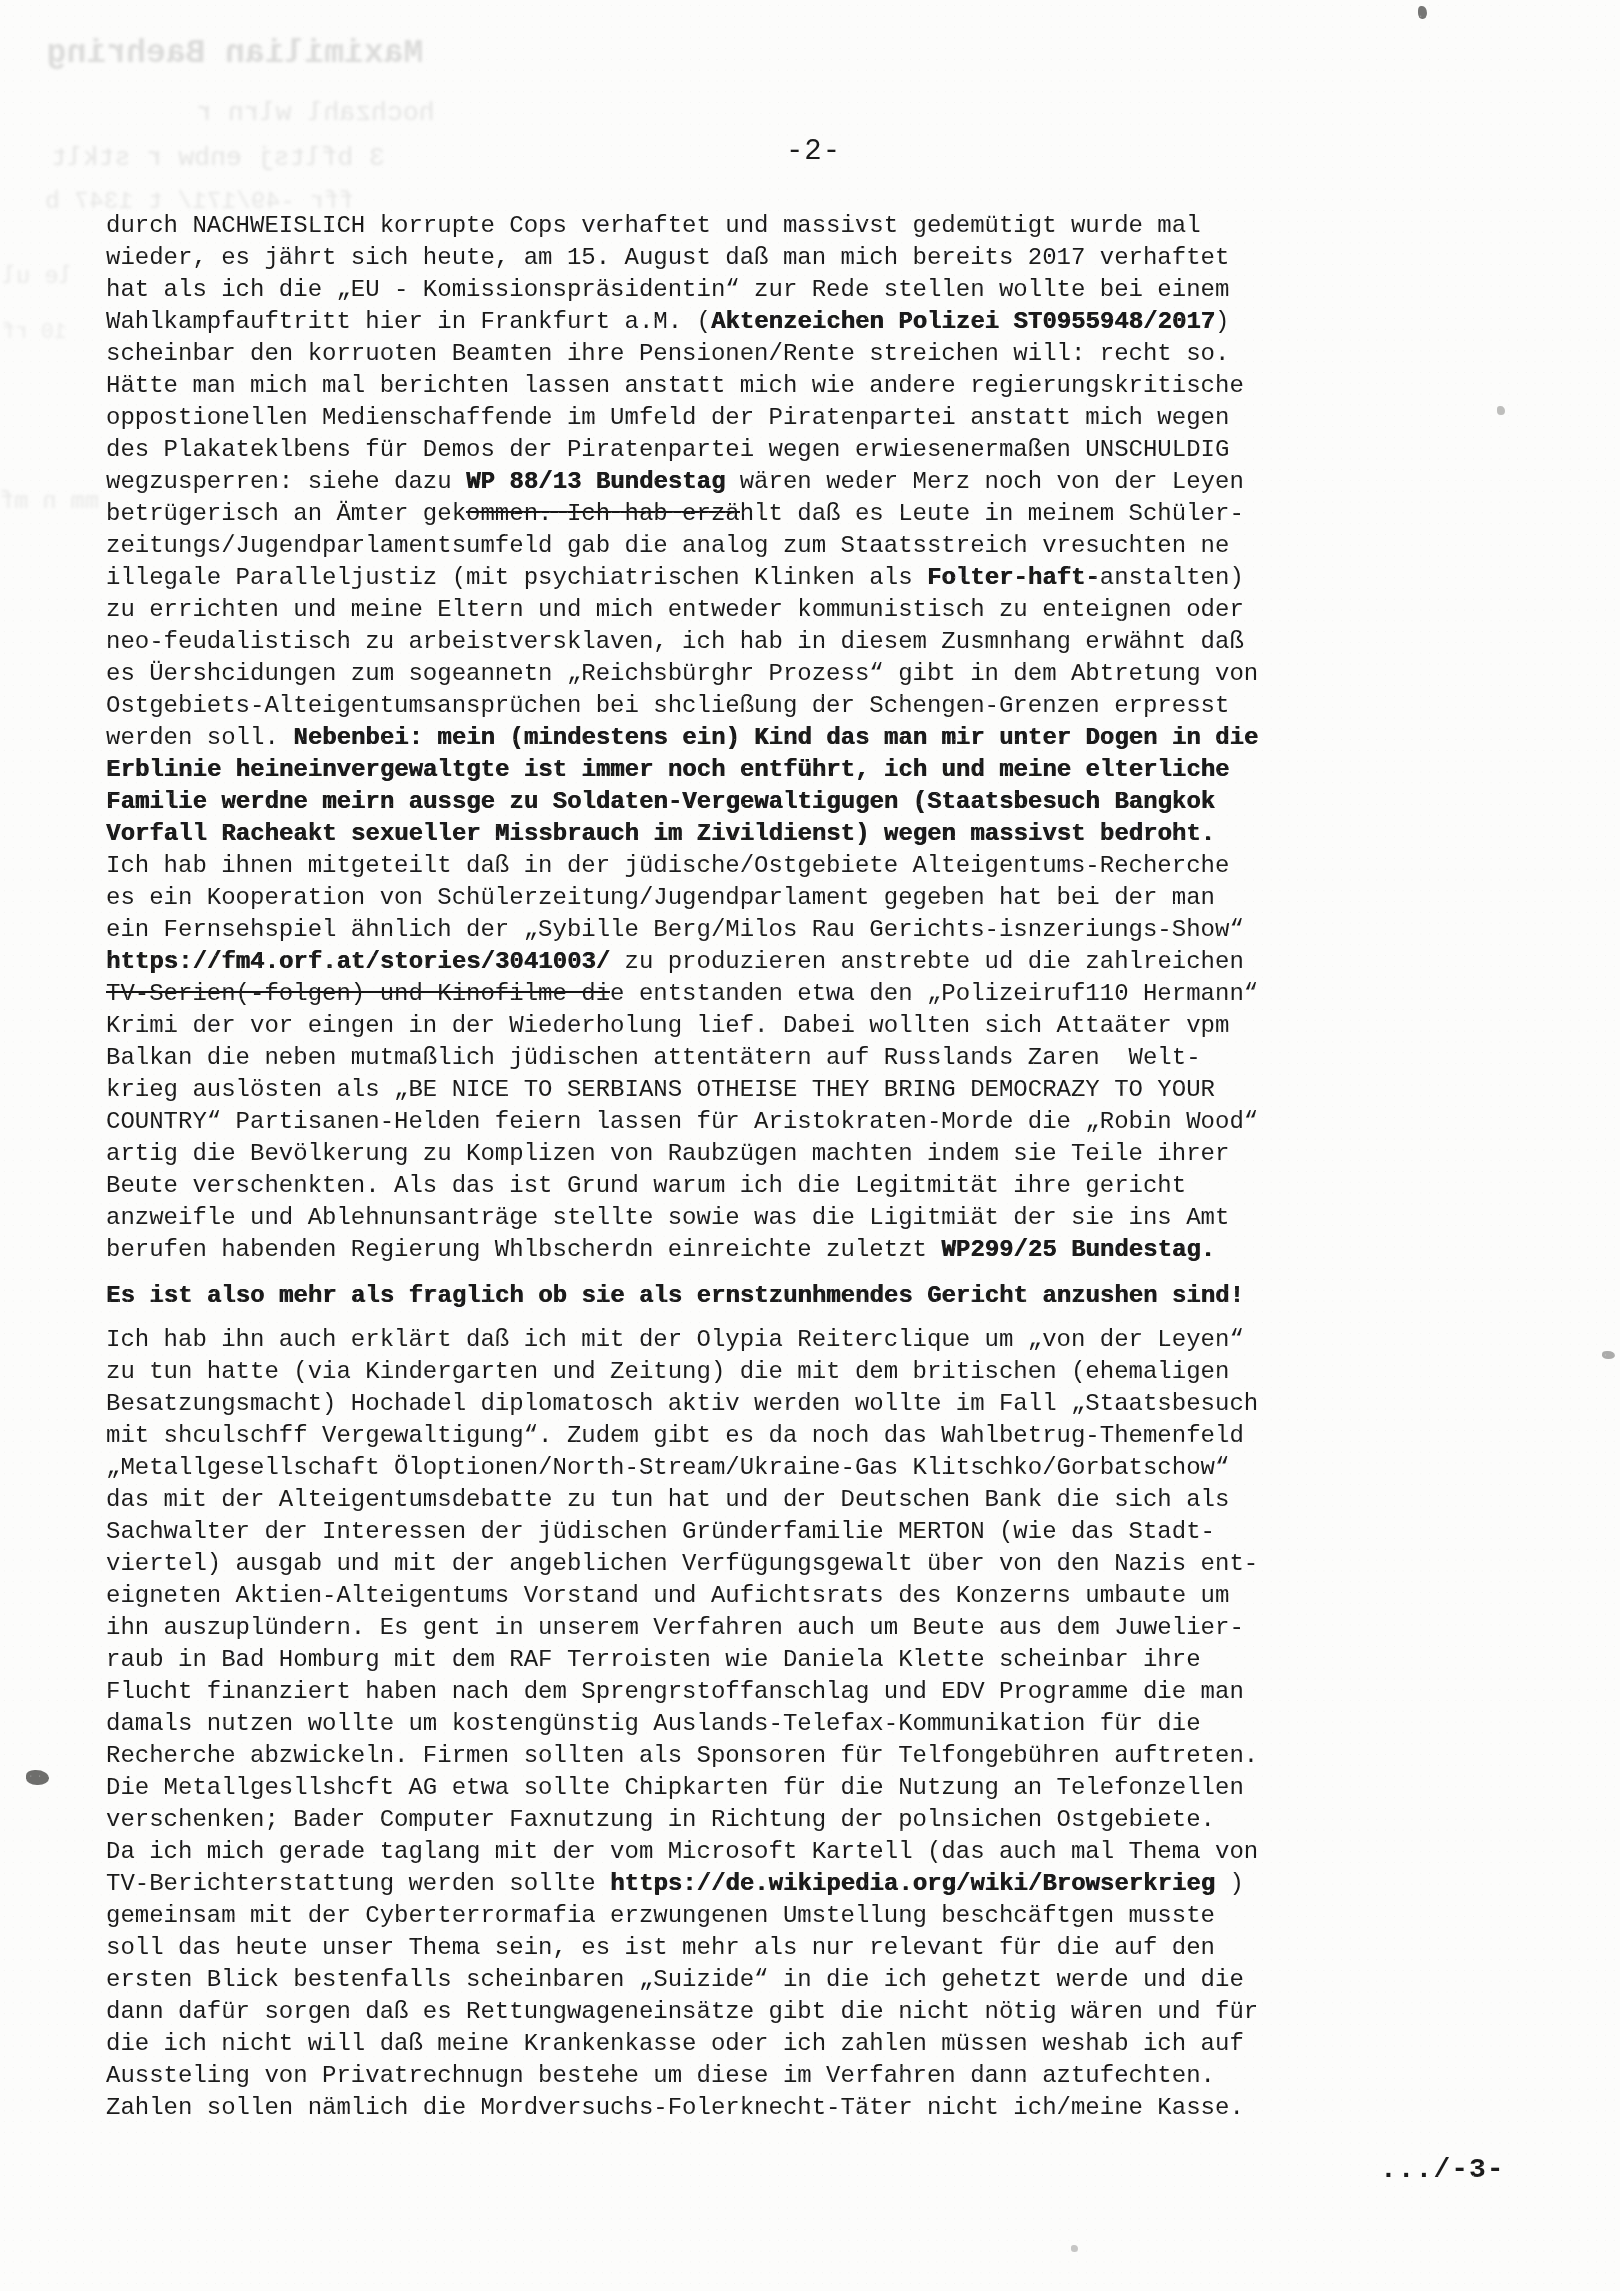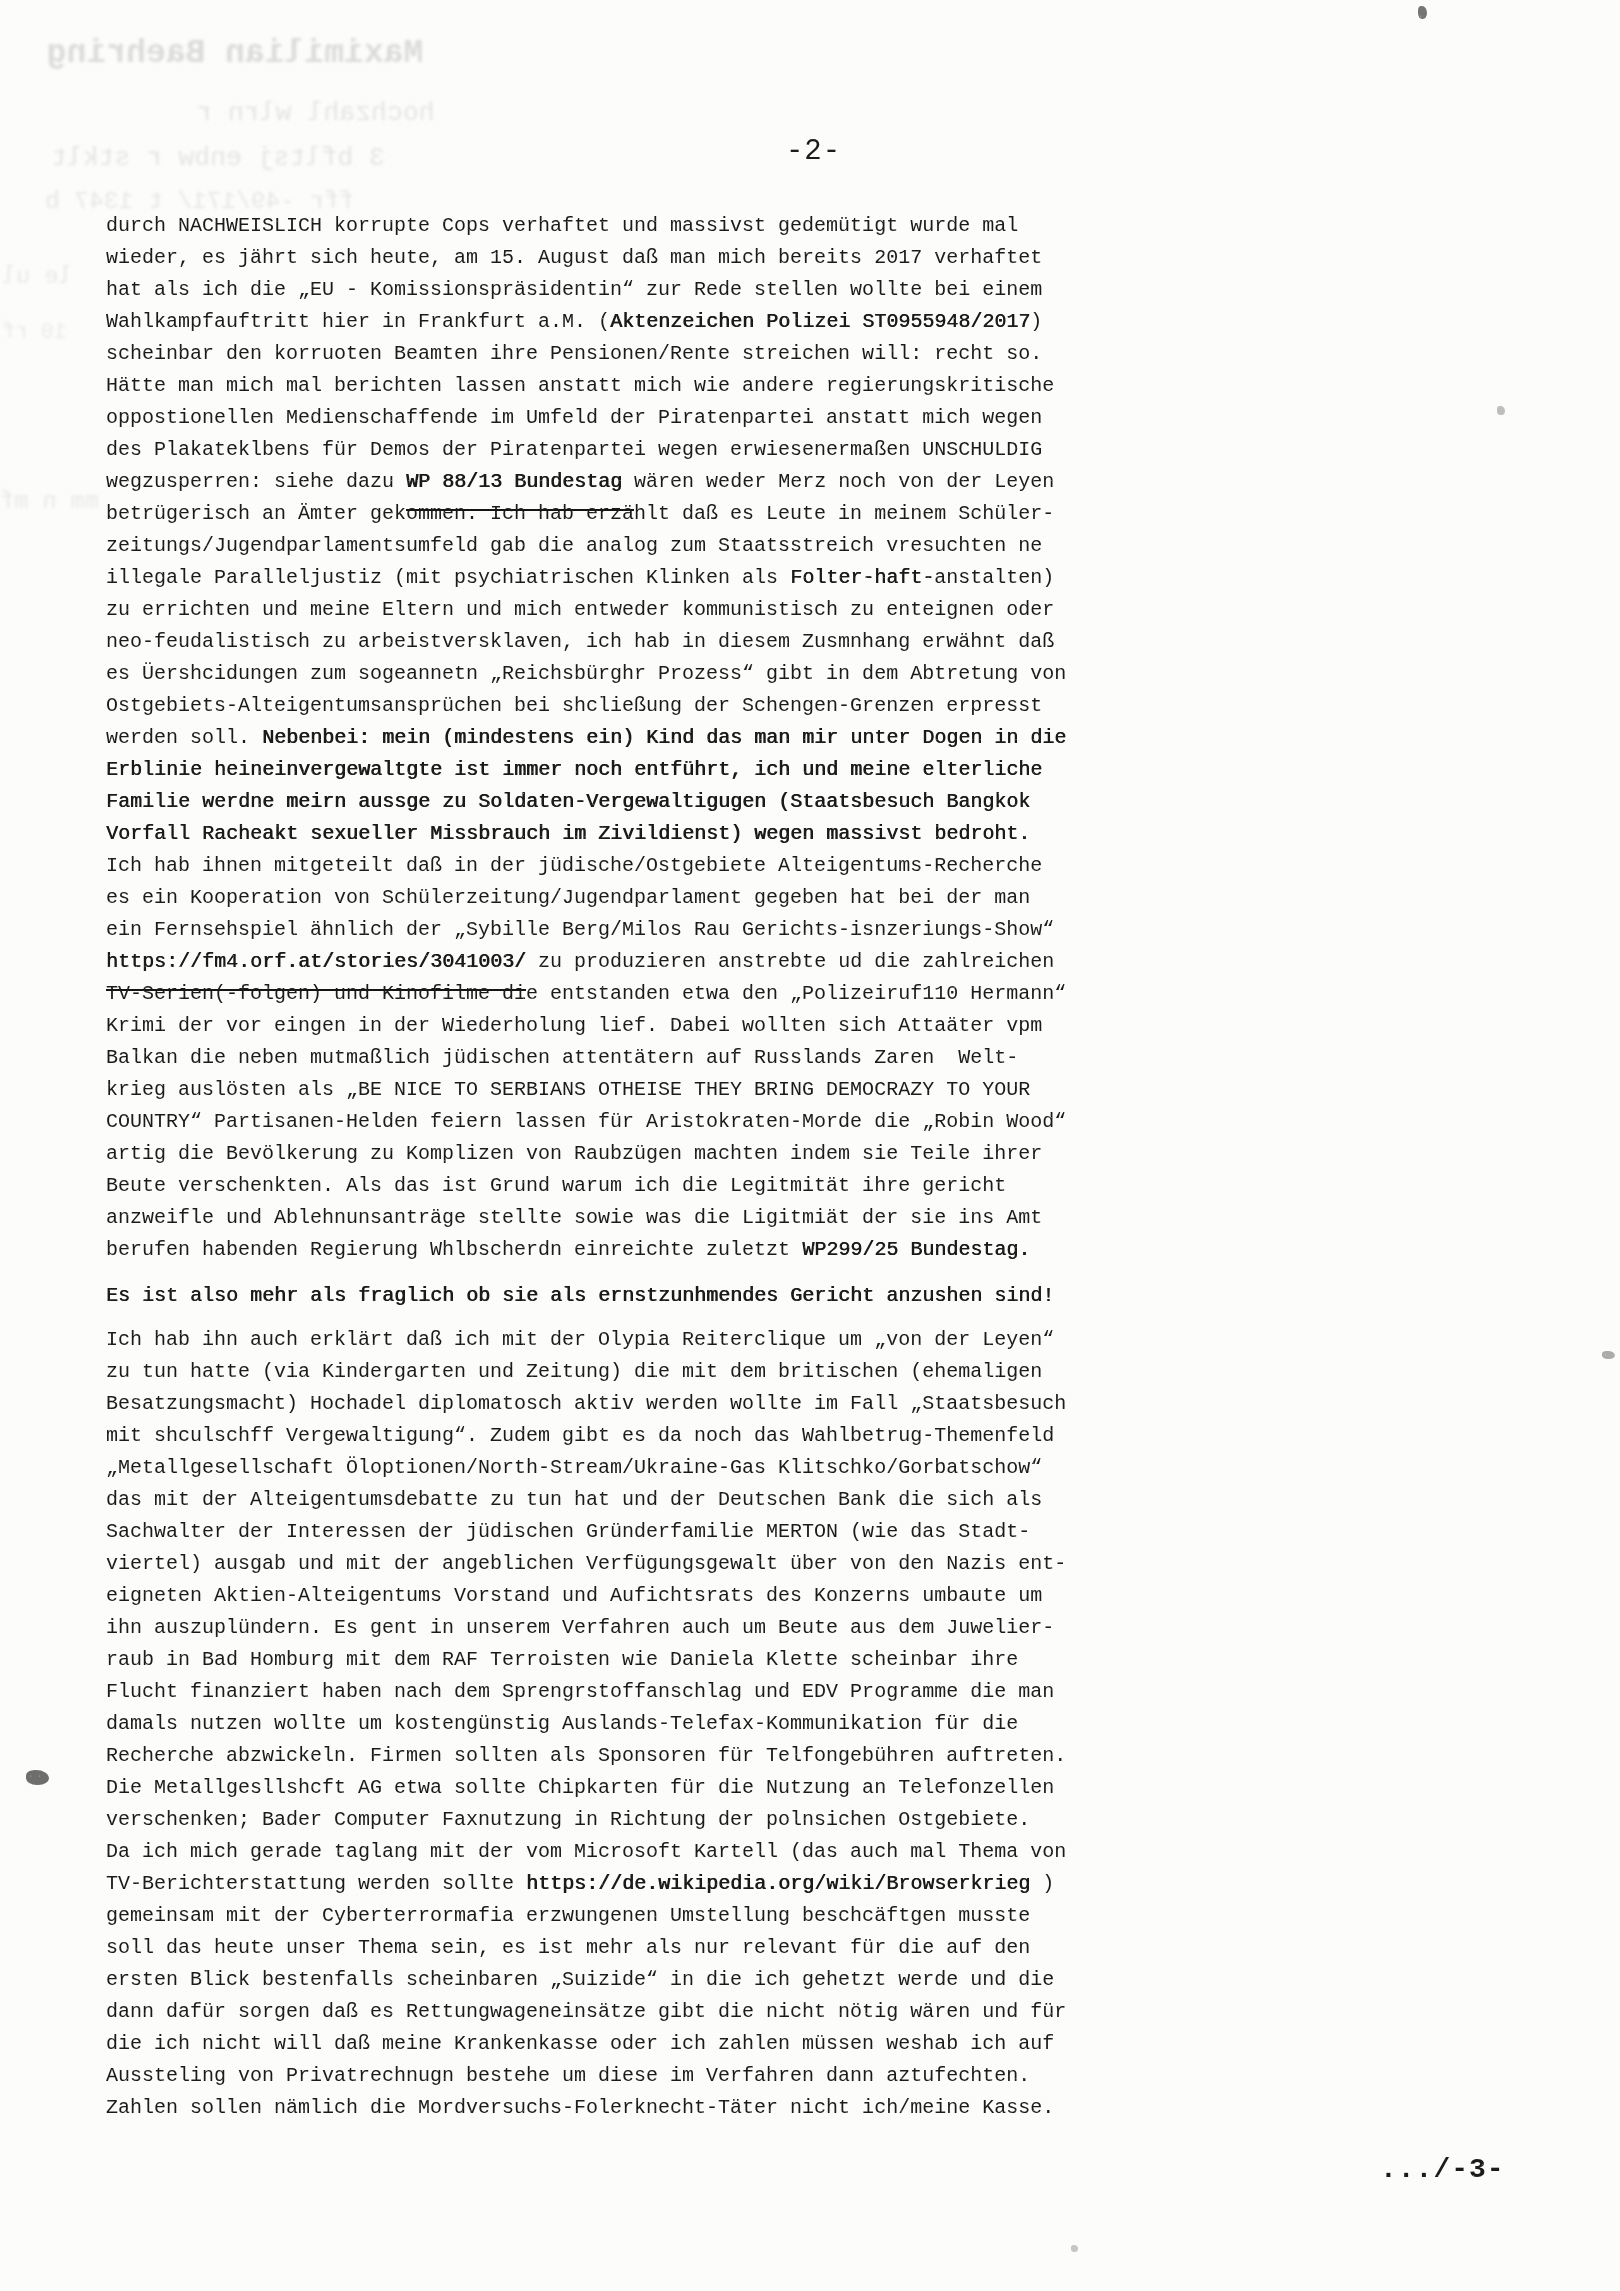--- a/index.html
+++ b/index.html
@@ -16,25 +16,25 @@
     content:"";position:absolute;inset:0;pointer-events:none;
     background-image:radial-gradient(#ededea 0.6px, transparent 0.7px);
     background-size:8.8px 10.8px;opacity:.5;
   }
   .pageno{
     position:absolute;top:135px;left:0;width:1627px;
     text-align:center;font-size:29px;letter-spacing:1px;
   }
   .body{
     position:absolute;top:210px;left:106px;width:1392px;
-    font-size:20px;line-height:32px;
+    font-size:24px;line-height:32px;
     white-space:pre;
   }
   .line{height:32px;}
-  .seg-b{font-weight:normal;text-shadow:0.6px 0 0 #1b1b1b;}
+  .seg-b{font-weight:bold;text-shadow:0.6px 0 0 #1b1b1b;}
   .seg-u{border-bottom:2.9px solid #151515;padding-bottom:16px;}
   .gap{height:13.7px;}
   .footer{
     position:absolute;top:2154px;left:1380px;
     font-size:28px;font-weight:bold;letter-spacing:1px;
   }
   .ghost{
     position:absolute;
     transform:scaleX(-1);
     color:#8f8f8d;

